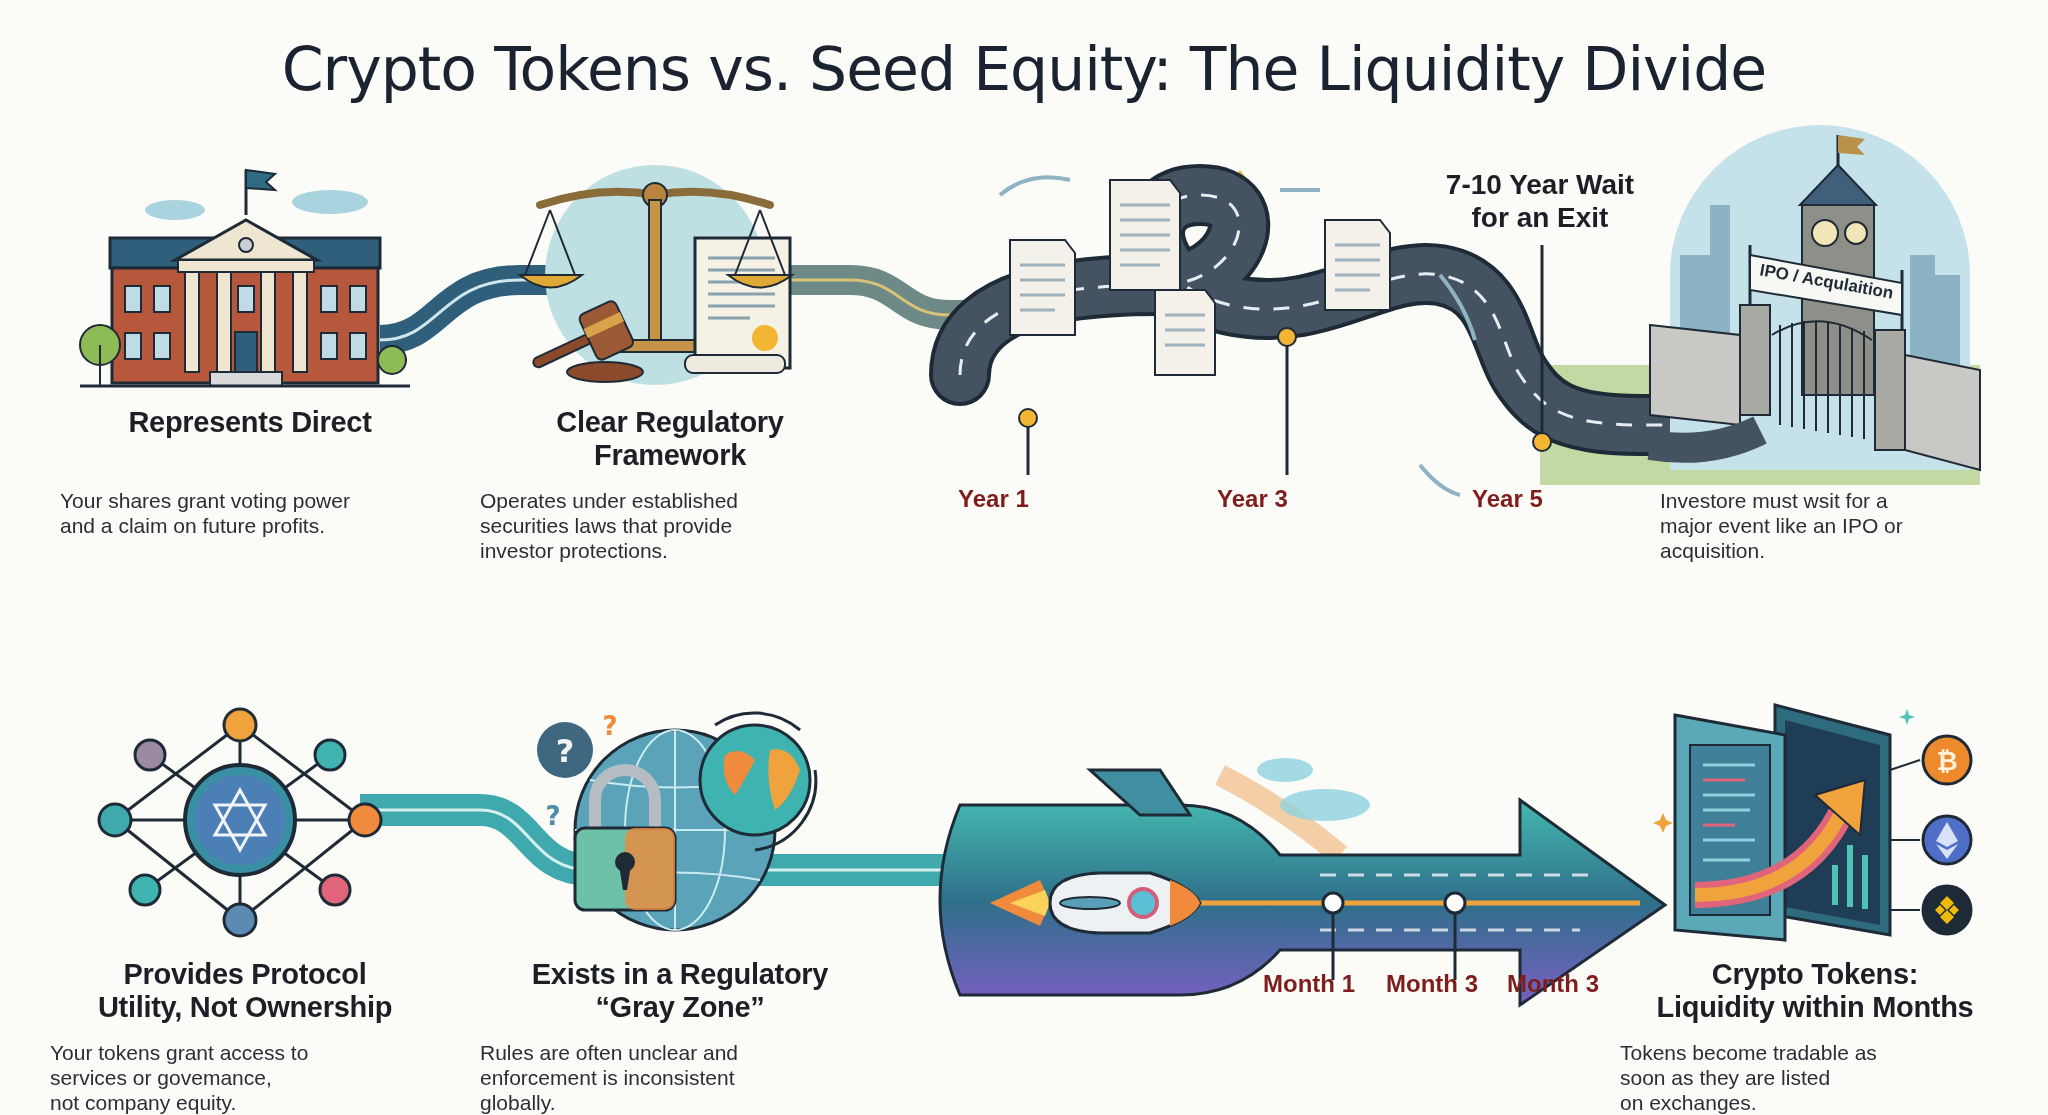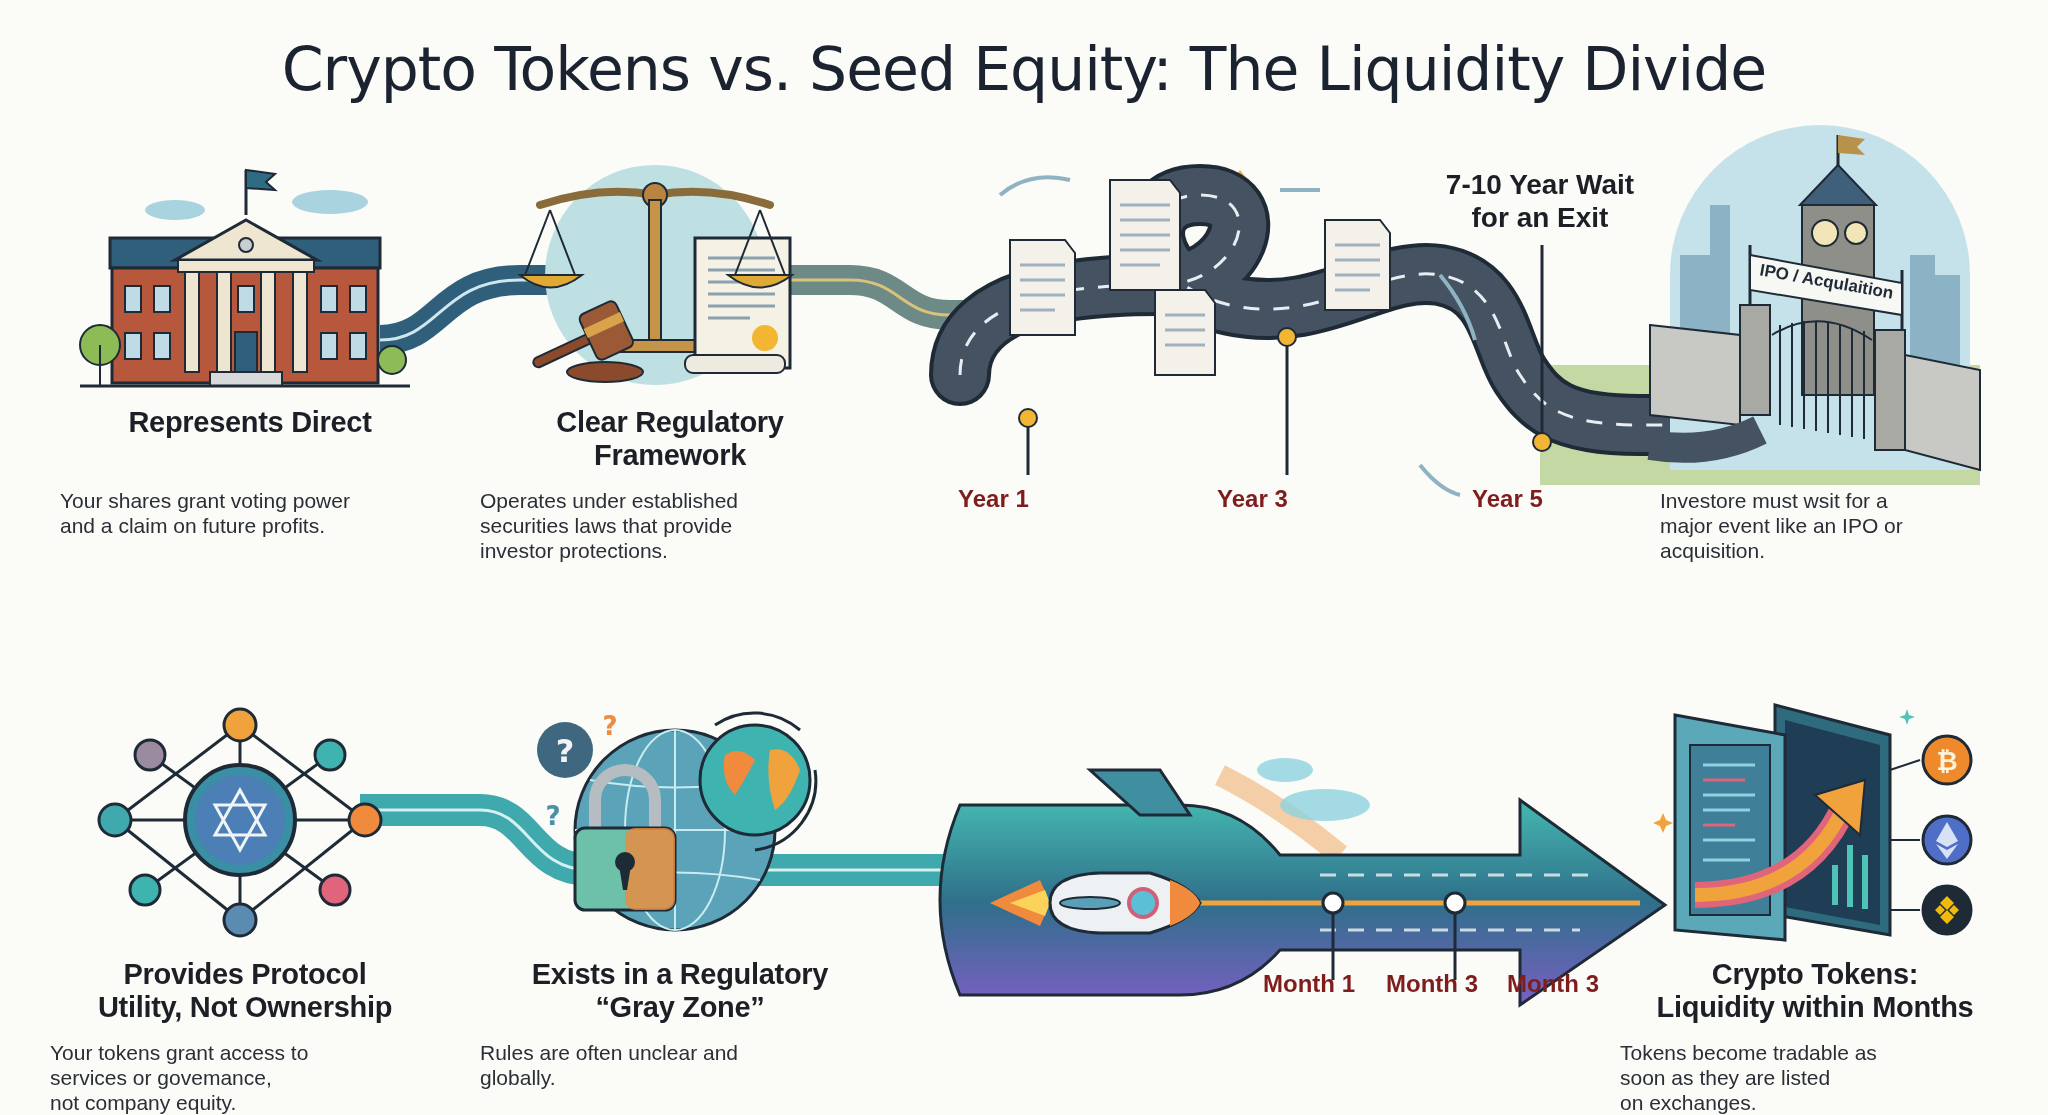--- a/index.html
+++ b/index.html
@@ -281,20 +281,21 @@
       <circle cx="110" cy="162" r="10" fill="#1e2a36"></circle>
       <path d="M104 165 L116 165 L112 190 L108 190 Z" fill="#1e2a36"></path>
     </svg>
   </div>
   <div class="heading" style="left:480px;top:958px;width:400px">
     <div>Exists in a Regulatory</div>
     <div>“Gray Zone”</div>
   </div>
   <div class="desc" style="left:480px;top:1040px;width:400px">
     <div>Rules are often unclear and</div>
+    <div>enforcement is inconsistent</div>
     <div>globally.</div>
   </div>
 
   <div>
     <svg style="left:900px;top:745px" width="770" height="250" viewBox="0 0 770 250">
       <defs>
         <linearGradient id="flowGrad" x1="0" y1="0" x2="0" y2="1">
           <stop offset="0" stop-color="#45b8b0"></stop>
           <stop offset="0.5" stop-color="#2f6f8a"></stop>
           <stop offset="1" stop-color="#7a5fc4"></stop>

